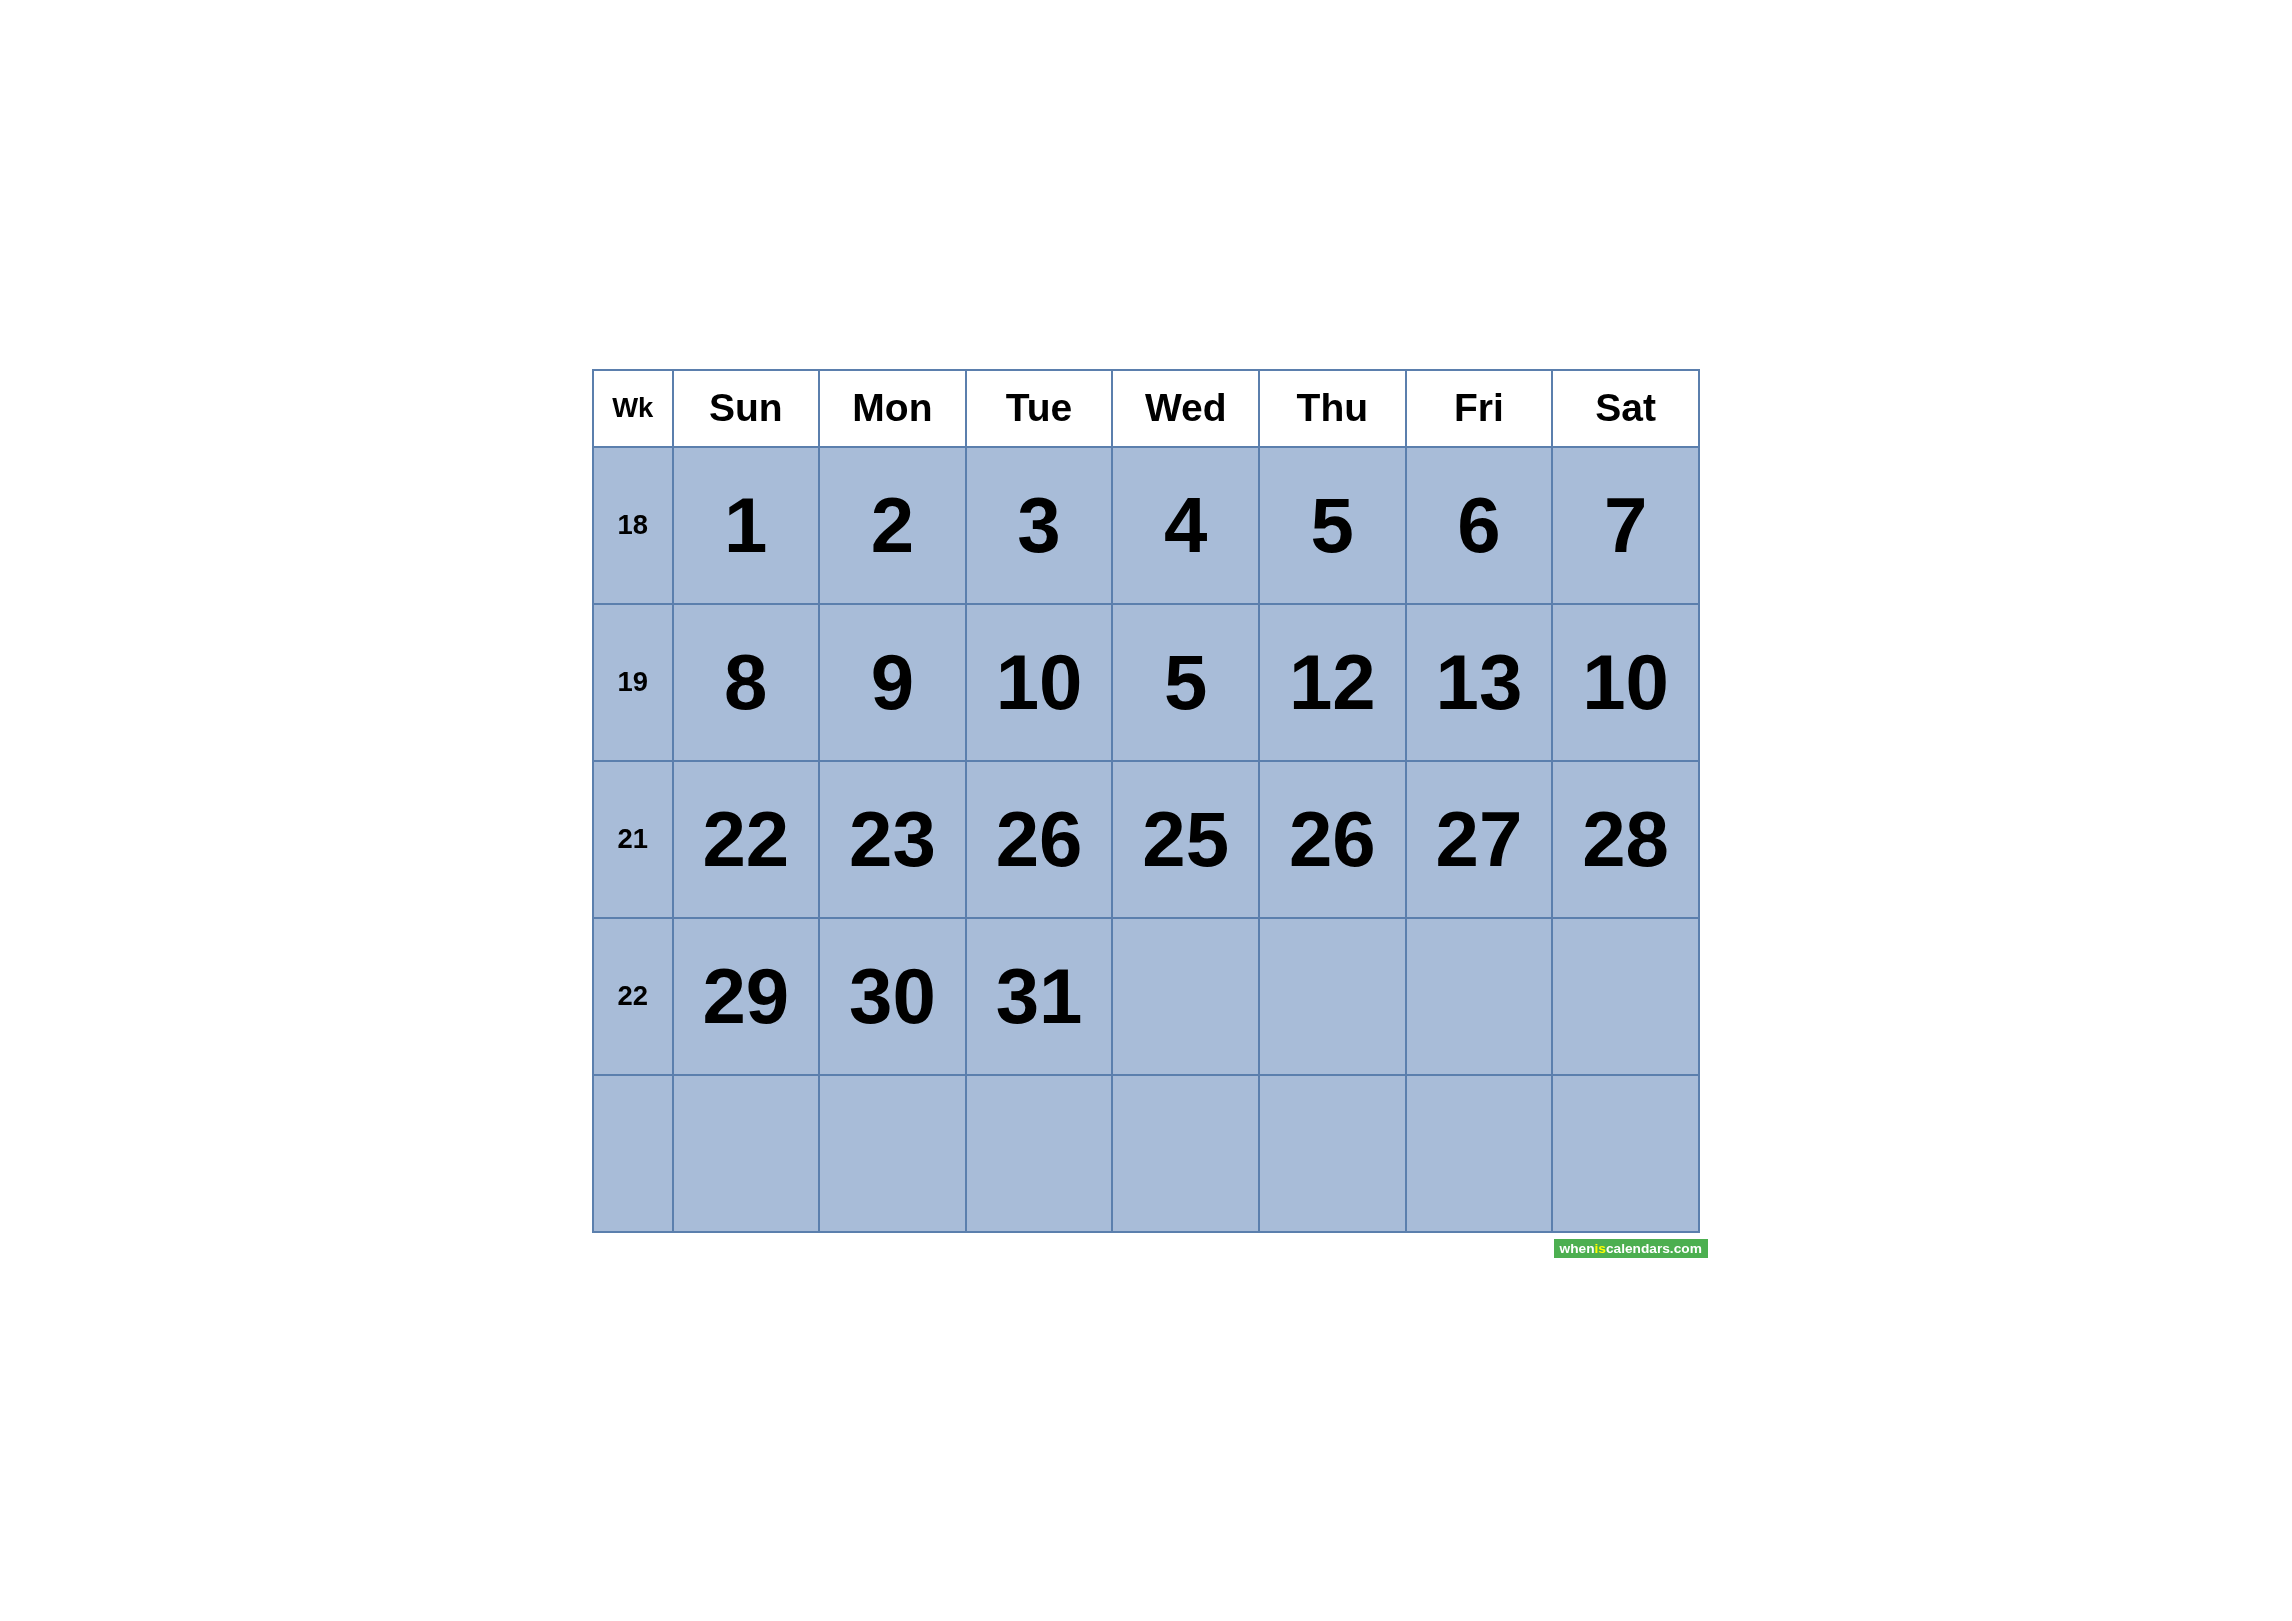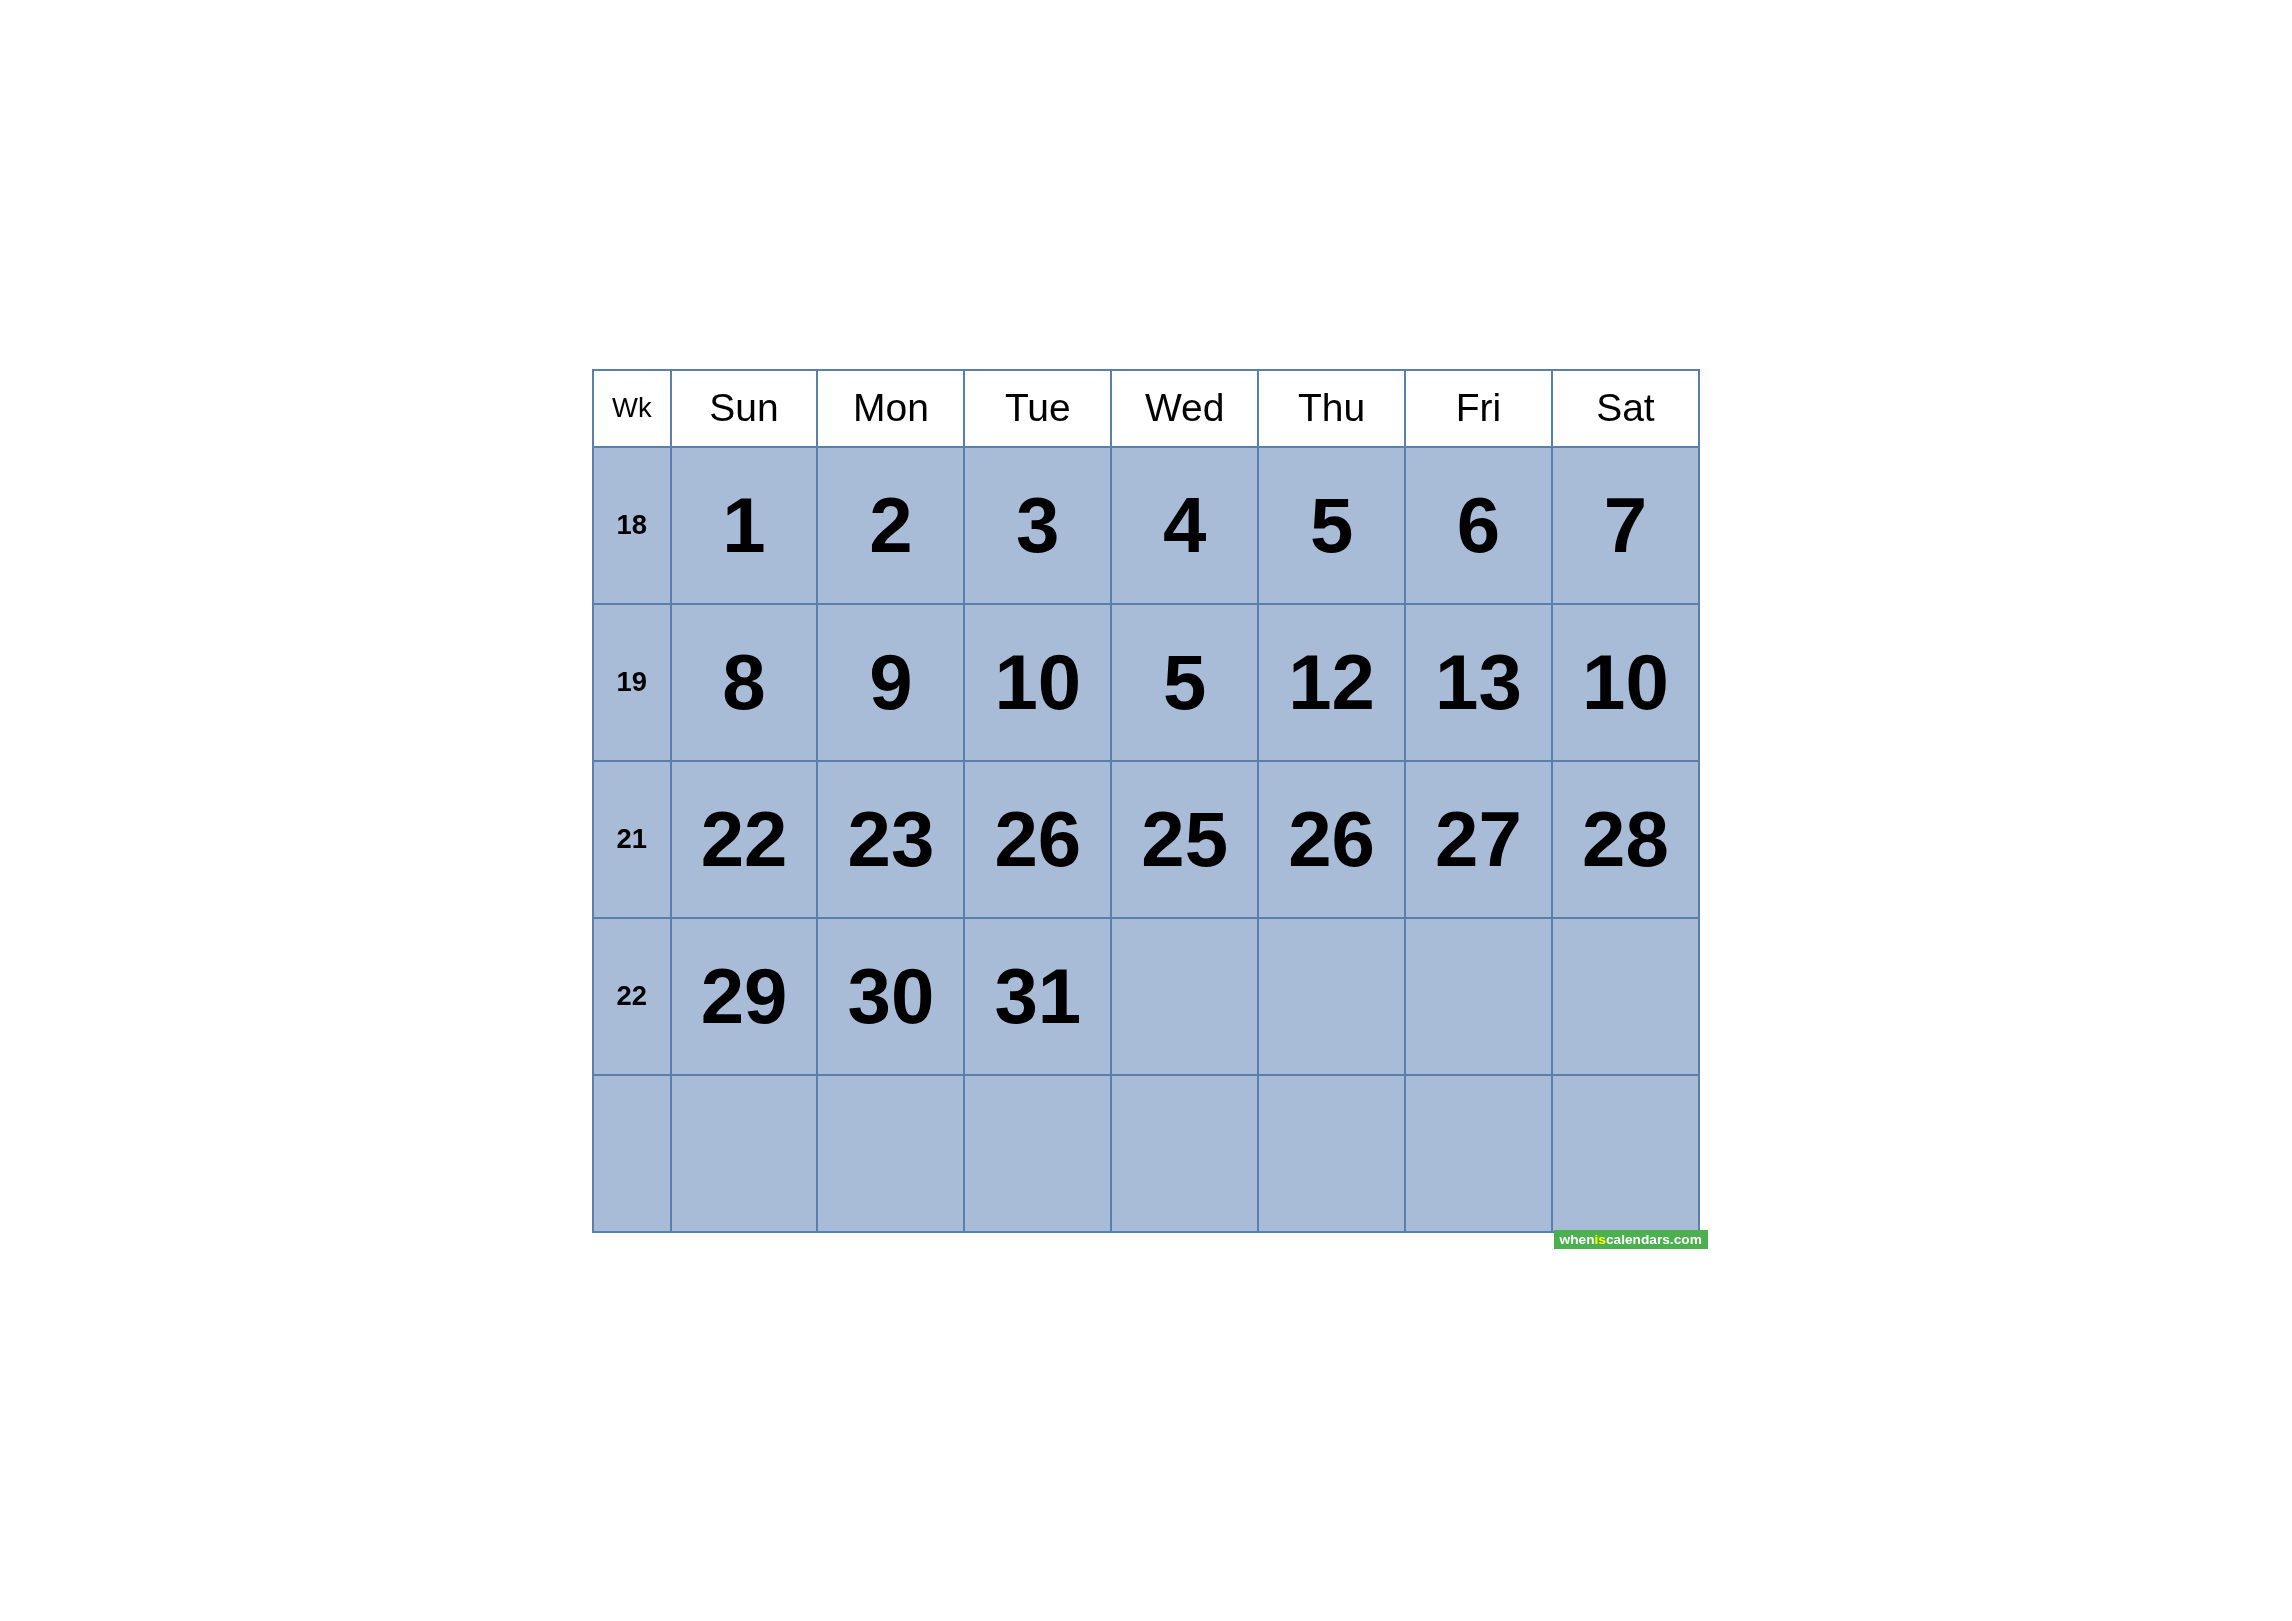--- a/index.html
+++ b/index.html
@@ -45,21 +45,21 @@
     .calendar-table th,
     .calendar-table td {
       border: 2px solid #5b7fad;
       text-align: center;
       vertical-align: middle;
     }
 
     .header-row th {
       background: #ffffff;
       font-size: 39px;
-      font-weight: 400;
+      font-weight: 700;
       color: #000000;
       padding: 15.7px 7.8px;
       font-family: Arial Black, Arial, sans-serif;
     }
 
     .wk-header {
       font-size: 27.4px !important;
       font-weight: 900;
       color: #000 !important;
     }
@@ -80,21 +80,21 @@
       color: #000;
       background: #a8bcd8;
     }
 
     .week-row td.empty {
       background: #a8bcd8;
     }
 
     .watermark {
       position: absolute;
-      bottom: 23px;
+      bottom: 14px;
       right: 11.8px;
       font-size: 13.7px;
       font-weight: bold;
       color: #000;
       background: #4caf50;
       padding: 2px 5.9px;
     }
 
     .watermark span.when {
       color: #ffffff;

